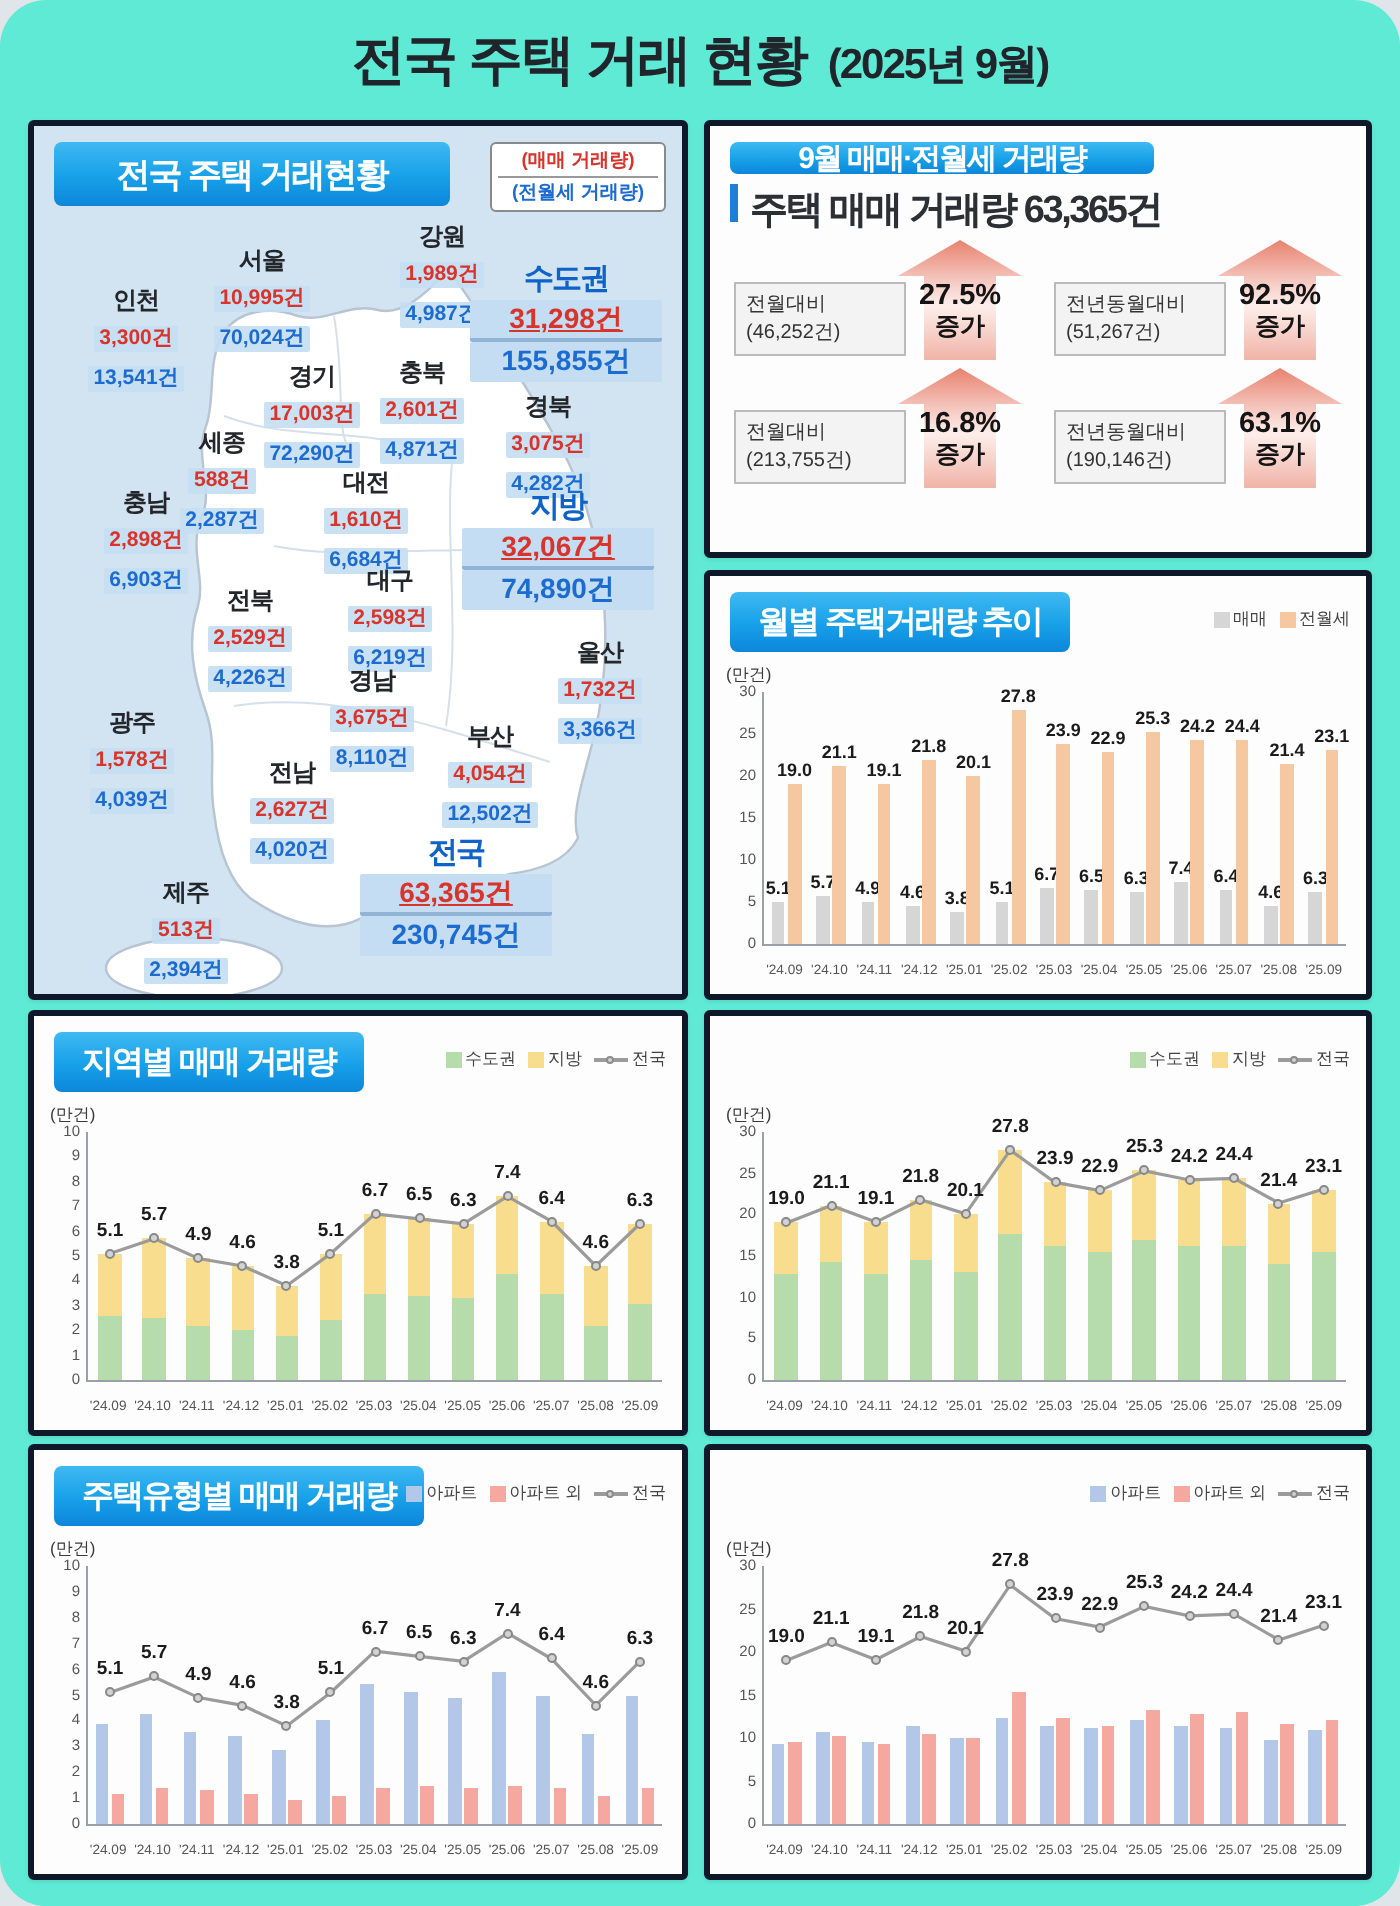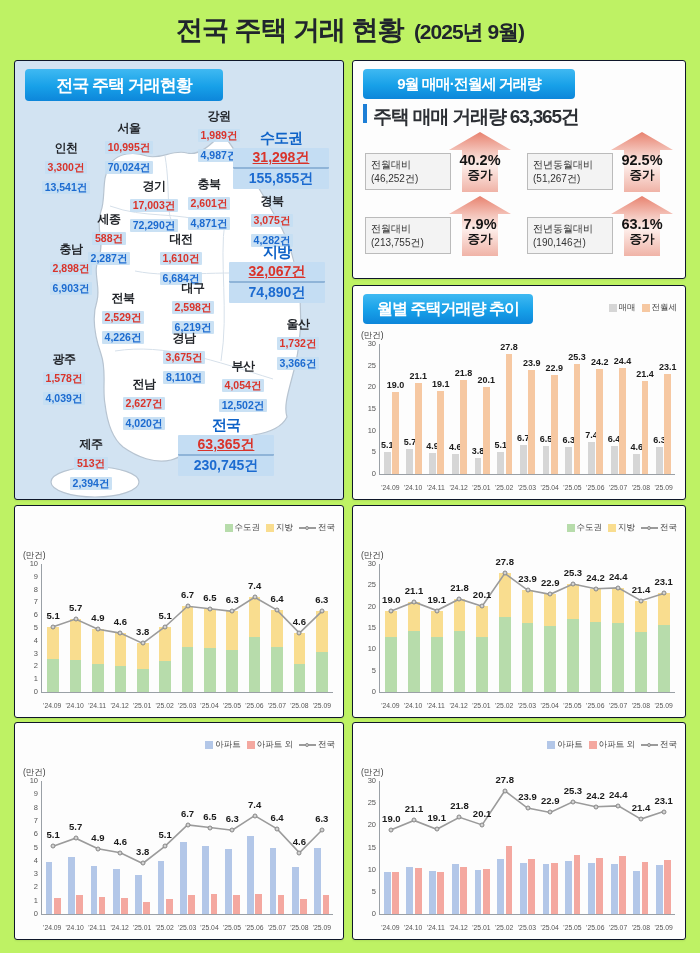--- a/index.html
+++ b/index.html
@@ -1,47 +1,47 @@
 <!DOCTYPE html>
 <html><head>
 <meta charset="utf-8">
 <style>
   * { margin:0; padding:0; box-sizing:border-box; }
   html,body { background:#e0e5e9; }
   body { font-family:"Liberation Sans", sans-serif; }
-  #page { position:relative; width:700px; height:953px; background:#bef264; overflow:hidden; }
+  #page { position:relative; width:700px; height:953px; background:#5eead4; overflow:hidden;border-radius:23px; }
 
   
   #main-title { position:absolute; top:12px; left:0; width:100%; text-align:center; color:#20252c; }
   #main-title .t-main { font-size:27px; font-weight:bold; letter-spacing:-1px; }
   #main-title .t-sub  { font-size:21px; font-weight:bold; letter-spacing:-1px; margin-left:6px; }
 
   
-  .panel { position:absolute; background:#fdfdfd; border:1px solid #0f172a; border-radius:3px; box-shadow:0 1px 2px rgba(0,0,0,0.08); }
+  .panel { position:absolute; background:#fdfdfd; border:3px solid #0f172a; border-radius:3px; box-shadow:0 1px 2px rgba(0,0,0,0.08); }
   .hdr-bar { background:linear-gradient(180deg,#3fb9f2 0%,#17a0e8 55%,#0d86da 100%); color:#fff; font-weight:bold; text-align:center; border-radius:4px; display:flex; align-items:center; justify-content:center; }
 
   
   #map-panel { left:14px; top:60px; width:330px; height:440px; background:#d2e3f2; overflow:hidden; }
   #map-hdr { position:absolute; left:10px; top:8px; width:198px; height:32px; font-size:17px; letter-spacing:-1px; }
   #map-legend { position:absolute; right:8px; top:8px; width:88px; background:#fff; border:1px solid #8a8a8a; border-radius:3px; padding:2px 3px; text-align:center; }
   #map-legend .ml-sale { font-size:9.5px; font-weight:bold; color:#d9342b; border-bottom:1px solid #999; padding-bottom:1px; }
   #map-legend .ml-rent { font-size:9.5px; font-weight:bold; color:#1c6bd0; padding-top:1px; }
   #korea-svg { position:absolute; left:0; top:0; }
   .region { position:absolute; width:66px; text-align:center; line-height:1.25; }
   .region .rname { font-size:12px; font-weight:bold; color:#23262b; letter-spacing:-0.5px; }
   .region .rsale { font-size:10.5px; font-weight:bold; color:#d9342b; background:rgba(196,222,243,0.9); display:inline-block; padding:0 3px; border-radius:1px; }
   .region .rrent { font-size:10.5px; font-weight:bold; color:#1c6bd0; background:rgba(196,222,243,0.9); display:inline-block; padding:0 3px; border-radius:1px; }
   .region.sum { width:96px; }
   .region.sum .rname { font-size:15px; color:#0f63c8; letter-spacing:-1px; }
   .region.sum .rsale { font-size:14px; background:#c4ddf3; display:block; border-bottom:2px solid #8fb4d8; text-decoration:underline; padding:1px 2px; }
   .region.sum .rrent { font-size:14px; background:#c4ddf3; display:block; padding:1px 2px; }
 
   
   #sum-panel { left:352px; top:60px; width:334px; height:219px; padding:8px 10px; }
-  #sum-hdr { width:212px; height:30px; font-size:15px; letter-spacing:-1px; }
+  #sum-hdr { width:212px; height:16px; font-size:15px; letter-spacing:-1px; }
   .sec-title { display:flex; align-items:flex-start; margin-top:5px; }
   .sec-title .blue-tick { width:4px; height:19px; background:#1d7fd6; margin-right:6px; }
   .sec-title .sec-text { font-size:19px; color:#2c2f34; font-weight:600; letter-spacing:-1.2px; }
   .stats-row { display:flex; gap:14px; margin-top:2px; padding-left:2px; }
   .stat-group { position:relative; width:150px; height:62px; }
   .stat-box { position:absolute; left:0; bottom:4px; width:86px; background:#f3f3f3; border:1px solid #bbb; padding:4px 5px; font-size:10px; color:#333; line-height:1.35; }
   .stat-arrow { position:absolute; right:2px; top:0; width:62px; height:60px;
     background:linear-gradient(180deg,#e8826f 0%,#f6d0c8 38%,#fdeeea 55%,#f0b3a7 100%);
     clip-path:polygon(50% 0%, 100% 30%, 79% 30%, 79% 100%, 21% 100%, 21% 30%, 0% 30%); }
   .stat-pct { position:absolute; right:-3px; top:21px; width:72px; text-align:center; line-height:1.1; }
@@ -75,20 +75,24 @@
     <span class="t-sub">(2025년 9월)</span>
   </div>
 
   <div id="map-panel" class="panel">
     <svg id="korea-svg" width="330" height="440" viewBox="0 0 330 440">
       <path d="M95,103 C103,92 118,90 132,95 C145,99 158,88 172,92 C184,95 196,84 207,72 C214,80 221,92 229,104 C241,122 252,140 263,160 C274,180 281,203 284,228 C287,254 286,280 280,305 C275,326 268,344 272,356 C266,368 252,372 238,374 C224,377 212,388 198,384 C184,380 172,395 156,399 C140,403 122,396 108,386 C97,377 92,360 90,343 C87,326 92,310 86,293 C80,276 76,258 82,240 C86,226 77,211 84,195 C90,182 80,166 86,150 C91,137 86,118 95,103 Z" fill="#ffffff" stroke="#b7c4d1" stroke-width="1.2"></path>
       <path d="M95,145 C130,158 160,150 196,162 M120,210 C160,218 200,208 262,214 M100,290 C150,282 200,300 258,318 M150,95 C156,130 150,160 160,162 M210,160 C204,200 214,250 206,300" fill="none" stroke="#d6e0ea" stroke-width="1"></path>
       <ellipse cx="80" cy="421" rx="44" ry="15" fill="#ffffff" stroke="#b7c4d1" stroke-width="1.2"></ellipse>
     </svg>
     <div id="map-hdr" class="hdr-bar">전국 주택 거래현황</div>
+    <div id="map-legend">
+      <div class="ml-sale">(매매 거래량)</div>
+      <div class="ml-rent">(전월세 거래량)</div>
+    </div>
     <div id="map-labels">
         <div class="region" style="left: 81px; top: 60px;">
           <div class="rname">서울</div>
           <div><span class="rsale">10,995건</span></div>
           <div><span class="rrent">70,024건</span></div>
         </div>
         <div class="region" style="left: 18px; top: 80px;">
           <div class="rname">인천</div>
           <div><span class="rsale">3,300건</span></div>
           <div><span class="rrent">13,541건</span></div>
@@ -206,21 +210,21 @@
       <span class="sec-text">주택 매매 거래량 63,365건</span>
     </div>
     <div class="stats-row">
       <div class="stat-group">
         <span class="stat-arrow"></span>
         <div class="stat-box">
           <div>전월대비</div>
           <div>(46,252건)</div>
         </div>
         <div class="stat-pct">
-          <div class="pv">40.2%</div>
+          <div class="pv">27.5%</div>
           <div class="pd">증가</div>
         </div>
       </div>
       <div class="stat-group">
         <span class="stat-arrow"></span>
         <div class="stat-box">
           <div>전년동월대비</div>
           <div>(51,267건)</div>
         </div>
         <div class="stat-pct">
@@ -231,21 +235,21 @@
     </div>
 
     <div class="stats-row">
       <div class="stat-group">
         <span class="stat-arrow"></span>
         <div class="stat-box">
           <div>전월대비</div>
           <div>(213,755건)</div>
         </div>
         <div class="stat-pct">
-          <div class="pv">7.9%</div>
+          <div class="pv">16.8%</div>
           <div class="pd">증가</div>
         </div>
       </div>
       <div class="stat-group">
         <span class="stat-arrow"></span>
         <div class="stat-box">
           <div>전년동월대비</div>
           <div>(190,146건)</div>
         </div>
         <div class="stat-pct">
@@ -341,20 +345,21 @@
         <span>'25.04</span>
         <span>'25.05</span>
         <span>'25.06</span>
         <span>'25.07</span>
         <span>'25.08</span>
         <span>'25.09</span>
       </div>
   </div>
 
   <div class="panel chart-panel" id="chart-1" style="left:14px;top:505px;width:330px;height:213px;">
+    <div class="c-hdr hdr-bar">지역별 매매 거래량</div>
     <div class="c-legend">
         <span class="li">
           <span class="sw" style="background: rgb(183, 220, 171);"></span>
           <span>수도권</span>
         </span>
         <span class="li">
           <span class="sw" style="background: rgb(249, 221, 143);"></span>
           <span>지방</span>
         </span>
         <span class="li">
@@ -543,20 +548,21 @@
         <span>'25.04</span>
         <span>'25.05</span>
         <span>'25.06</span>
         <span>'25.07</span>
         <span>'25.08</span>
         <span>'25.09</span>
       </div>
   </div>
 
   <div class="panel chart-panel" id="chart-3" style="left:14px;top:722px;width:330px;height:218px;">
+    <div class="c-hdr hdr-bar">주택유형별 매매 거래량</div>
     <div class="c-legend">
         <span class="li">
           <span class="sw" style="background: rgb(179, 199, 232);"></span>
           <span>아파트</span>
         </span>
         <span class="li">
           <span class="sw" style="background: rgb(244, 168, 160);"></span>
           <span>아파트 외</span>
         </span>
         <span class="li">

